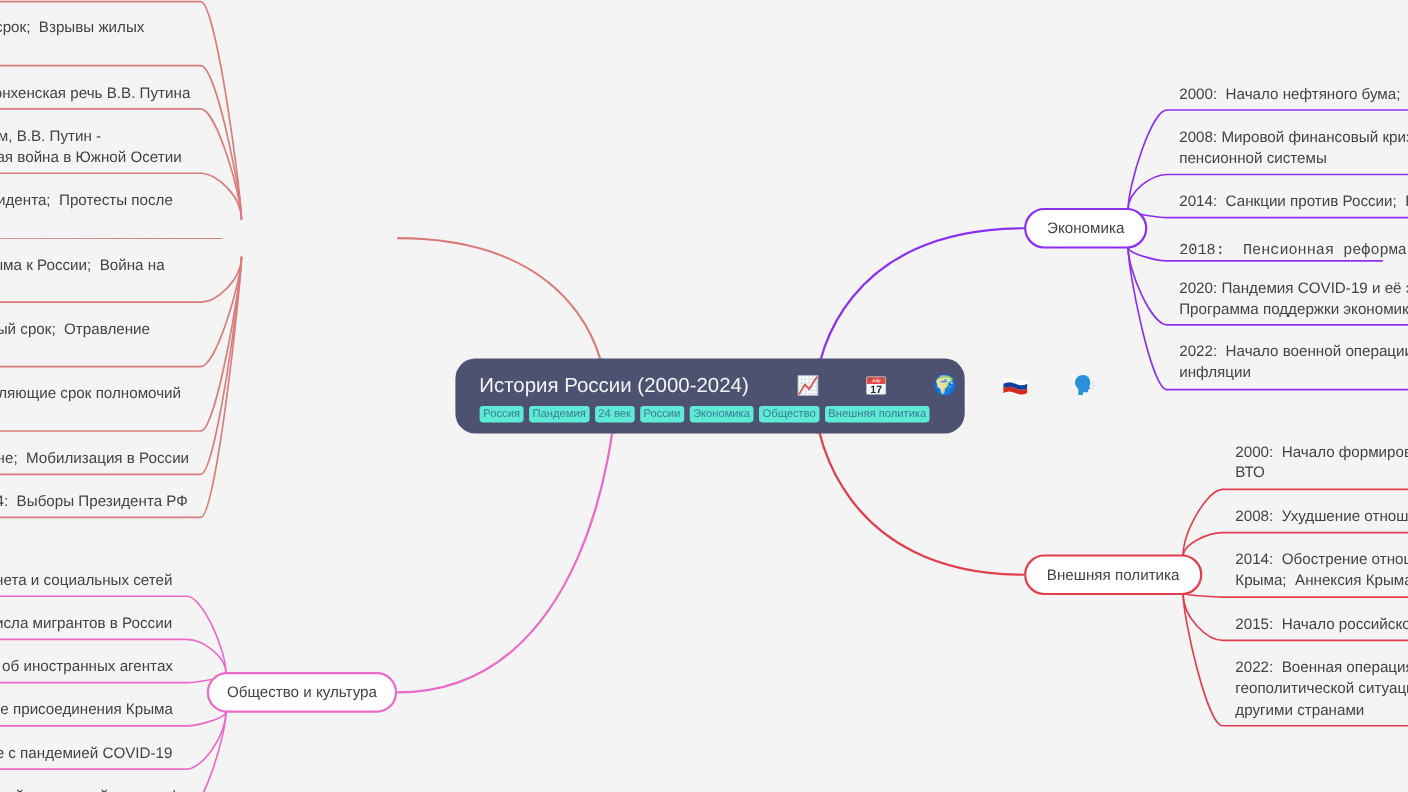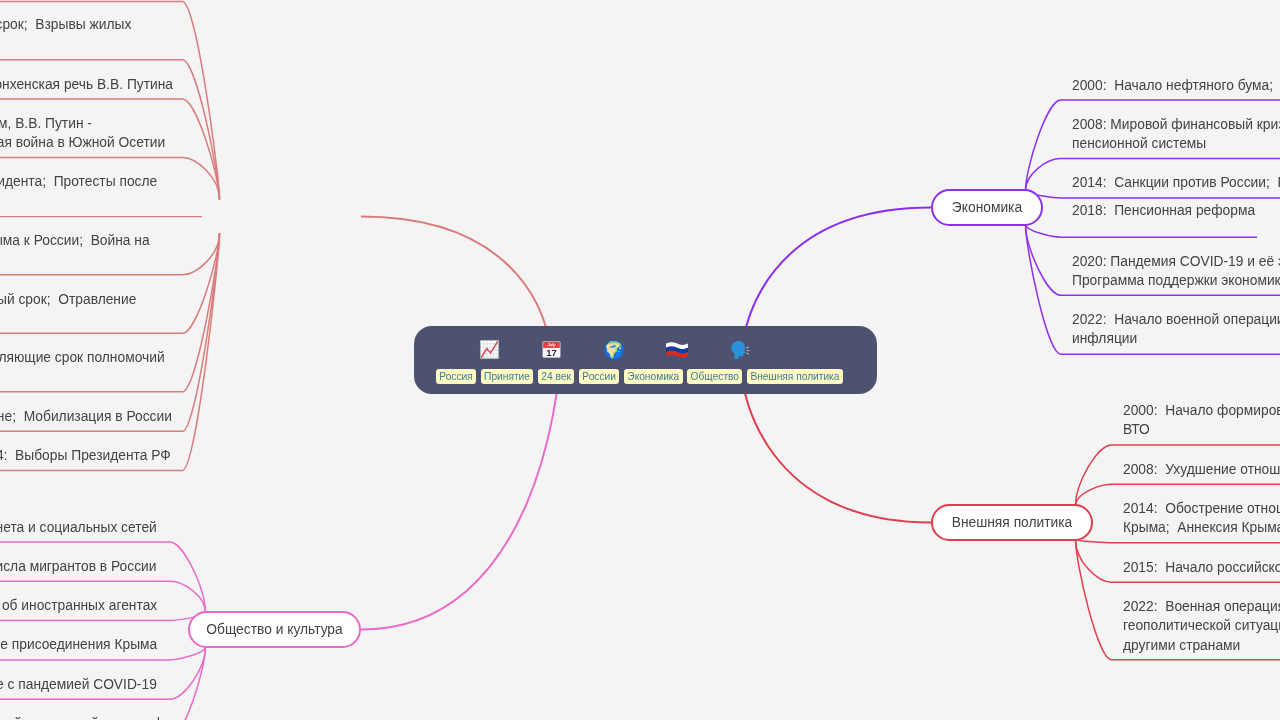--- a/index.html
+++ b/index.html
@@ -11,21 +11,21 @@
   .leaf{position:absolute;font-size:13.8px;line-height:19.3px;color:#434343;white-space:pre;width:max-content;}
   .leaf.right{text-align:left;}
   .leaf.left{text-align:left;}
   .bnode{position:absolute;background:#fff;border-style:solid;border-width:2px;
          border-radius:19px;box-sizing:border-box;display:flex;align-items:center;
          justify-content:center;font-size:13.8px;color:#434343;}
   .central{position:absolute;border-radius:18px;box-sizing:border-box;}
   .central .title{position:absolute;left:21.7px;top:13px;font-size:18.6px;line-height:22px;color:#f4f5f8;white-space:nowrap;
       display:flex;align-items:center;gap:0px;}
   .central .tags{position:absolute;left:22px;top:43.3px;display:flex;gap:4.8px;}
-  .central .tag{background:#fef9c3;color:#3d7d94;font-size:10.2px;line-height:15.1px;
+  .central .tag{background:#5eead4;color:#3d7d94;font-size:10.2px;line-height:15.1px;
       border-radius:3px;padding:0 3.3px;white-space:nowrap;}
   .emoji{display:inline-block;vertical-align:middle;margin-left:3px;line-height:0;padding-left:40px;}
   .emoji svg{display:block;}
   #em-chart{margin-left:3px;}
   #em-cal{margin-left:2px;}
   #em-globe{margin-left:3.6px;}
   #em-flag{margin-left:2.2px;}
   #em-head{margin-left:2px;}
 </style>
 </head>
@@ -77,21 +77,21 @@
       <div class="leaf left" style="top: 446.05px; left: -27.1px;"><div>2024:  Выборы Президента РФ</div></div>
       <div class="leaf left" style="top: 517.5px; left: -158.9px;"><div>2000-е:  Развитие интернета и социальных сетей</div></div>
       <div class="leaf left" style="top: 556.8px; left: -146px;"><div>2010-е:  Увеличение числа мигрантов в России</div></div>
       <div class="leaf left" style="top: 596.1px; left: -153.2px;"><div>2012:  Принятие закона об иностранных агентах</div></div>
       <div class="leaf left" style="top: 635.4px; left: -182px;"><div>2014:  Общественное мнение присоединения Крыма</div></div>
       <div class="leaf left" style="top: 674.7px; left: -269px;"><div>2020:  Социальные изменения, связанные с пандемией COVID-19</div></div>
       <div class="leaf left" style="top: 714px; left: -222.3px;"><div>2022:  Поляризация общества; Новый культурный ландшафт</div></div>
       <div class="leaf right" style="top: 75.5px; left: 1072px;"><div>2000:  Начало нефтяного бума;  Доходы от экспорта нефти</div></div>
       <div class="leaf right" style="top: 114.8px; left: 1072px;"><div>2008: Мировой финансовый кризис и его влияние на Россию;  Реформа</div><div>пенсионной системы</div></div>
       <div class="leaf right" style="top: 173.4px; left: 1072px;"><div>2014:  Санкции против России;  Падение курса рубля</div></div>
-      <div class="leaf right" style="top: 201px; left: 1072px;"><div>2018:  Пенсионная реформа</div></div>
+      <div class="leaf right" style="top: 219px; left: 1072px; font-family: Liberation Mono, monospace;"><div>2018:  Пенсионная реформа</div></div>
       <div class="leaf right" style="top: 252px; left: 1072px;"><div>2020: Пандемия COVID-19 и её экономические последствия;</div><div>Программа поддержки экономики</div></div>
       <div class="leaf right" style="top: 310.1px; left: 1072px;"><div>2022:  Начало военной операции и новые санкции;  Рост</div><div>инфляции</div></div>
       <div class="leaf right" style="top: 401.1px; left: 1123px;"><div>2000:  Начало формирования новой внешней политики;  Вступление в</div><div>ВТО</div></div>
       <div class="leaf right" style="top: 459.7px; left: 1123px;"><div>2008:  Ухудшение отношений с Западом</div></div>
       <div class="leaf right" style="top: 499px; left: 1123px;"><div>2014:  Обострение отношений с Украиной и Западом из-за</div><div>Крыма;  Аннексия Крыма</div></div>
       <div class="leaf right" style="top: 557.6px; left: 1123px;"><div>2015:  Начало российской операции в Сирии</div></div>
       <div class="leaf right" style="top: 597px; left: 1123px;"><div>2022:  Военная операция на Украине и изменение</div><div>геополитической ситуации;  Разрыв отношений с</div><div>другими странами</div></div>
     </div>
 
   <div class="bnode" id="bn-society" style="left: 188px; top: 611px; width: 173px; height: 37px; border-color: rgb(234, 106, 200); text-align: right;">
@@ -99,20 +99,21 @@
   </div>
   <div class="bnode" id="bn-economy" style="left: 931px; top: 189px; width: 112px; height: 37px; border-color: rgb(140, 48, 240);">
     <span>Экономика</span>
   </div>
   <div class="bnode" id="bn-foreign" style="left: 931px; top: 504px; width: 162px; height: 37px; border-color: rgb(224, 62, 78);">
     <span>Внешняя политика</span>
   </div>
 
   <div class="central" id="central" style="left: 414px; top: 326px; width: 463px; height: 68px; background: rgb(77, 82, 112); border-radius: 18px;">
     <div class="title">
+      <span>История России (2000-2024)</span>
       <span class="emoji" id="em-chart">
           <svg viewBox="0 0 36 36" width="21" height="21">
             <rect x="2.5" y="2.5" width="31" height="31" fill="#fff"></rect>
             <g stroke="#ccd6dd" stroke-width="1.1">
               <path d="M2.5 8.2H33.5M2.5 13.9H33.5M2.5 19.6H33.5M2.5 25.3H33.5M2.5 31H33.5"></path>
               <path d="M8.2 2.5V33.5M13.9 2.5V33.5M19.6 2.5V33.5M25.3 2.5V33.5M31 2.5V33.5"></path>
             </g>
             <path d="M2.5 2.5H33.5V33.5H2.5z" fill="none" stroke="#aab8c2" stroke-width="1.4"></path>
             <path d="M4.2 31.4L13.3 16.2L19.8 23.8L31.6 5.0" fill="none" stroke="#dd4b4b" stroke-width="2.6" stroke-linecap="round" stroke-linejoin="round"></path>
           </svg>
@@ -164,21 +165,21 @@
             <g stroke="#c9d3da" stroke-width="1.5" stroke-linecap="round" fill="none">
               <path d="M29.3 14.6l4.4-2.0"></path>
               <path d="M30.3 19.0h4.2"></path>
               <path d="M29.3 23.3l4.4 2.0"></path>
             </g>
           </svg>
         </span>
     </div>
     <div class="tags" id="tags">
         <span class="tag">Россия</span>
-        <span class="tag">Принятие</span>
+        <span class="tag">Пандемия</span>
         <span class="tag">24 век</span>
         <span class="tag">России</span>
         <span class="tag">Экономика</span>
         <span class="tag">Общество</span>
         <span class="tag">Внешняя политика</span>
       </div>
   </div>
 </div>
 
 </body></html>

